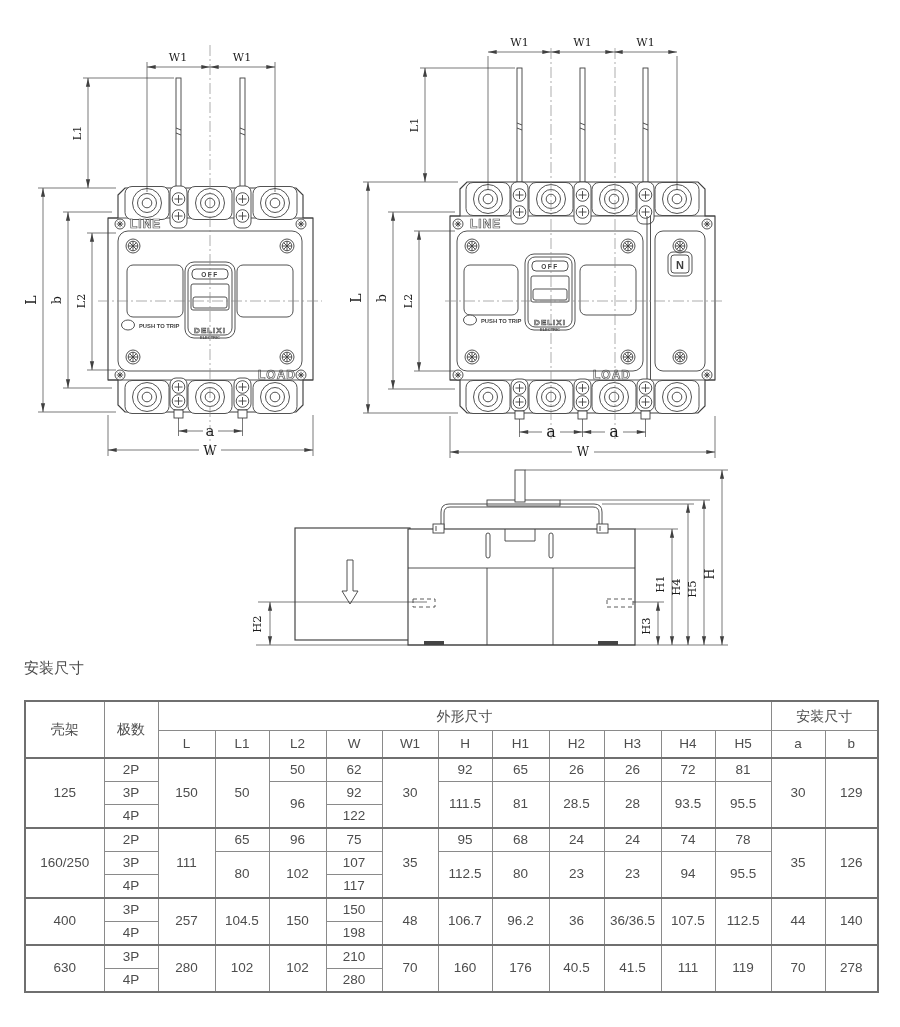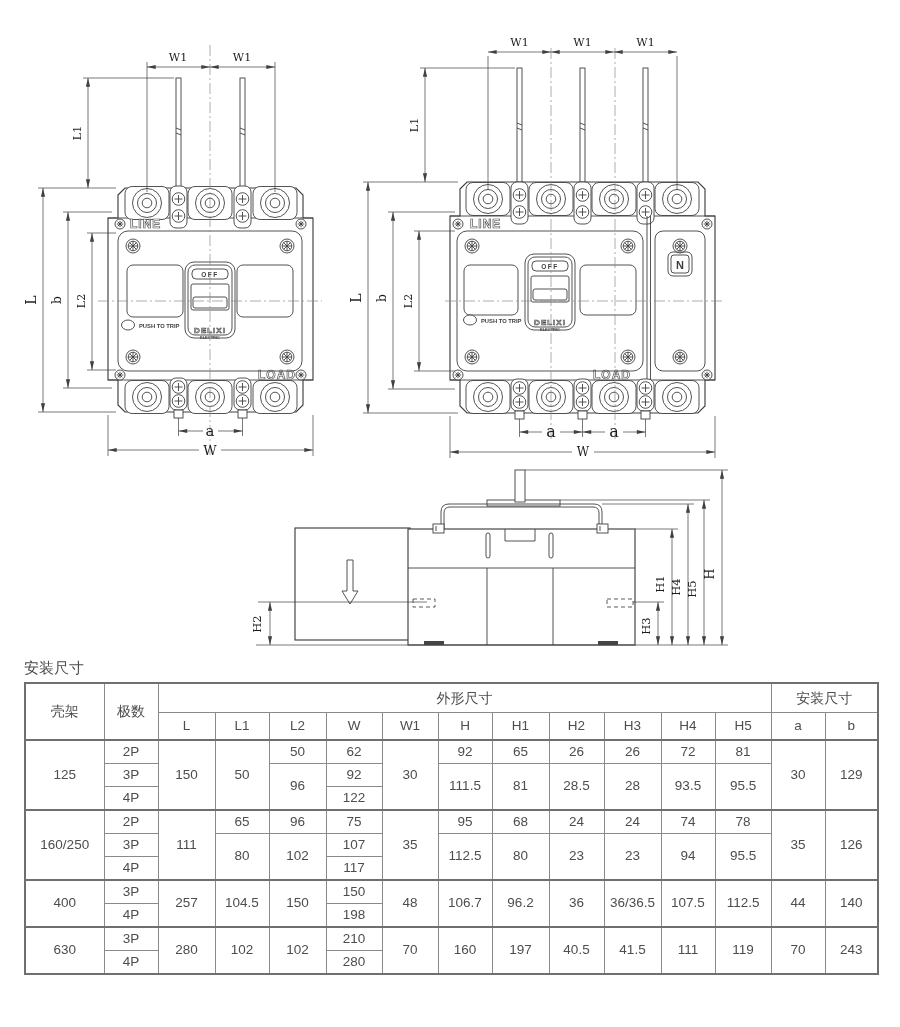--- a/index.html
+++ b/index.html
@@ -10,21 +10,21 @@
   svg .ol{stroke:#3f3f3f;stroke-width:1.15;fill:#fff;}
   svg .ln{stroke:#3f3f3f;stroke-width:0.9;fill:none;}
   svg .cl{stroke:#8a8a8a;stroke-width:0.7;fill:none;stroke-dasharray:11 3 2 3;}
   svg .dim{stroke:#404040;stroke-width:0.7;fill:none;}
   svg .dsh{stroke:#4a4a4a;stroke-width:0.9;fill:none;stroke-dasharray:4 3;}
   svg text.dt{font-family:"DejaVu Serif",serif;fill:#1c1c1c;}
   svg text.holo{font-family:"Liberation Sans",sans-serif;font-weight:bold;fill:#fff;
                 stroke:#4a4a4a;stroke-width:0.65;letter-spacing:1px;}
   svg text.sm{font-family:"Liberation Sans",sans-serif;font-weight:bold;fill:#3e3e3e;}
   .section-title{position:absolute;left:24px;top:659px;font-size:15px;color:#4c4c4c;}
-  .dims-table{position:absolute;left:24px;top:682px;border-collapse:collapse;
+  .dims-table{position:absolute;left:24px;top:700px;border-collapse:collapse;
               table-layout:fixed;width:853px;border:2px solid #6f6f6f;}
   .dims-table th,.dims-table td{border:1px solid #8a8a8a;text-align:center;vertical-align:middle;
               font-weight:normal;color:#4d4d4d;font-size:13.5px;padding:0;line-height:1.05;}
   .dims-table thead tr.h1 th{height:28px;font-size:14px;}
   .dims-table thead tr.h2 th{height:26px;}
   .dims-table tbody td{height:22px;}
   .dims-table tbody.grp{border-top:2px solid #6f6f6f;}
 </style>
 </head>
 <body>
@@ -408,27 +408,27 @@
   <tbody class="grp">
     <tr>
       <td rowspan="2">630</td>
       <td>3P</td>
       <td rowspan="2">280</td>
       <td rowspan="2">102</td>
       <td rowspan="2">102</td>
       <td>210</td>
       <td rowspan="2">70</td>
       <td rowspan="2">160</td>
-      <td rowspan="2">197</td>
+      <td rowspan="2">176</td>
       <td rowspan="2">40.5</td>
       <td rowspan="2">41.5</td>
       <td rowspan="2">111</td>
       <td rowspan="2">119</td>
       <td rowspan="2">70</td>
-      <td rowspan="2">243</td>
+      <td rowspan="2">278</td>
     </tr>
     <tr>
       <td>4P</td>
       <td>280</td>
     </tr>
   </tbody>
 </table>
 
 </div>
 

